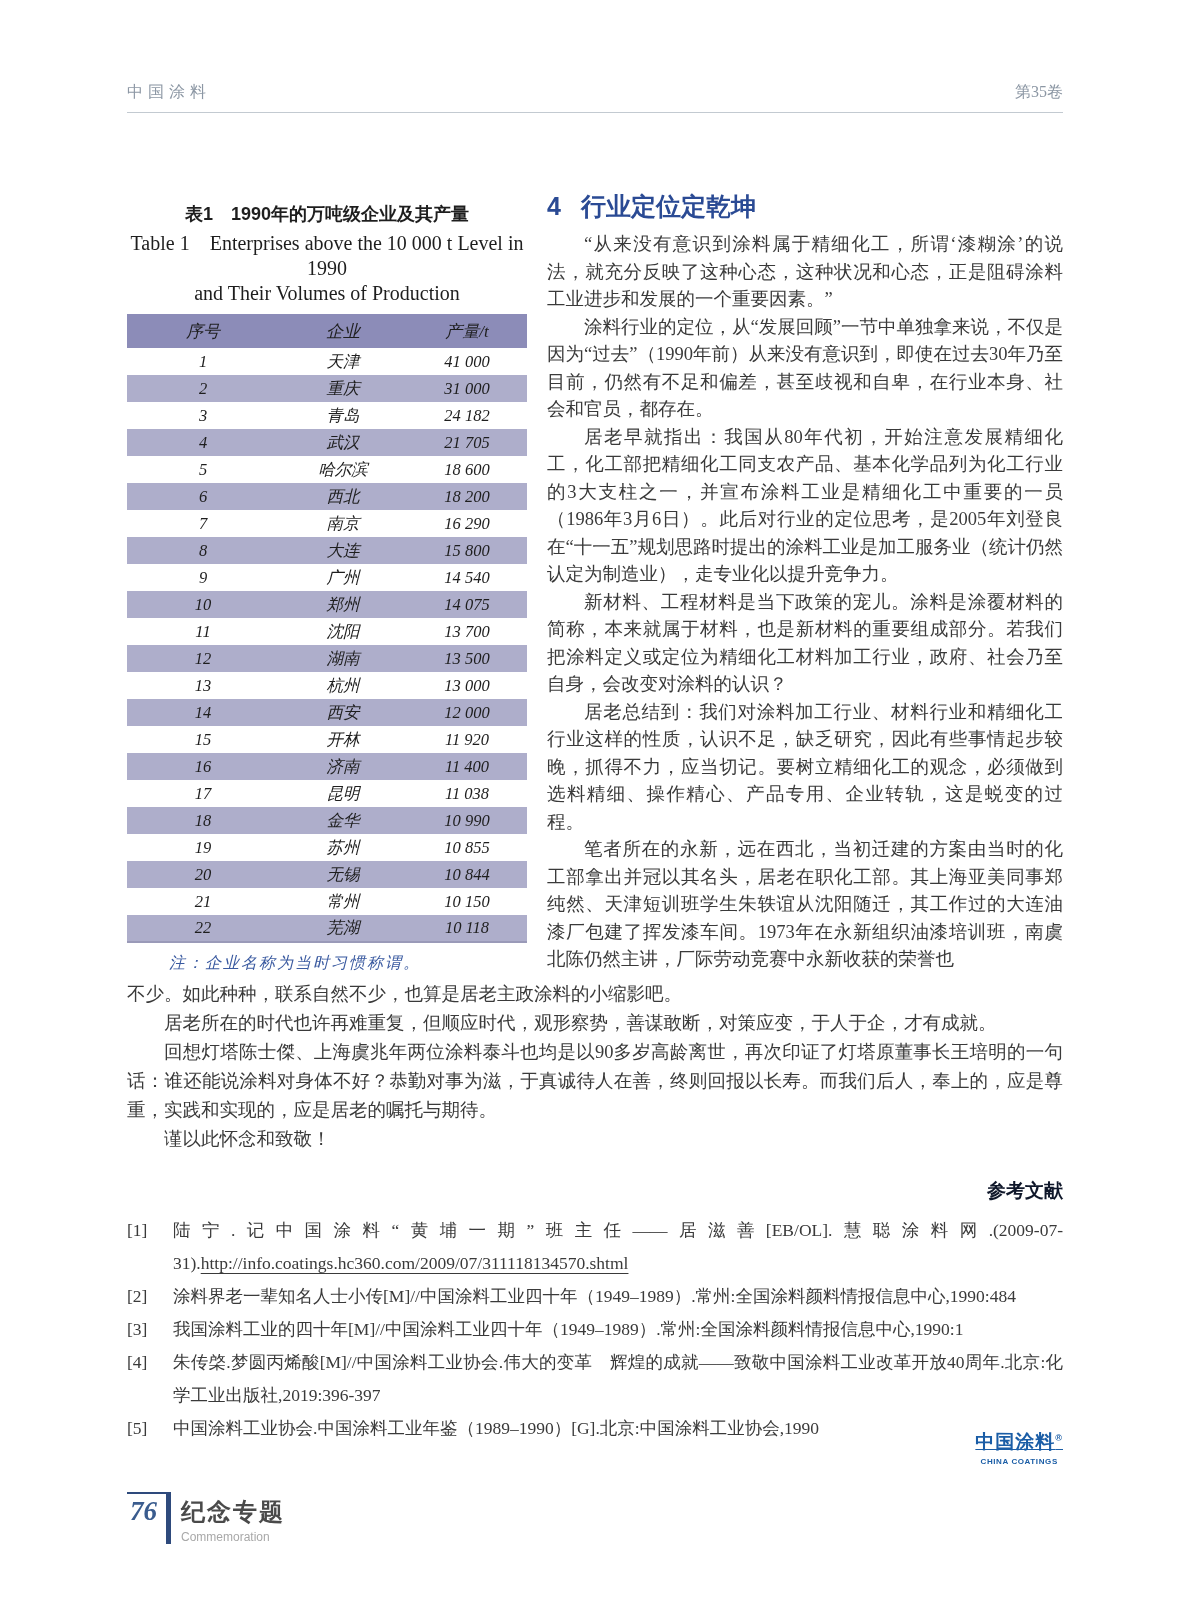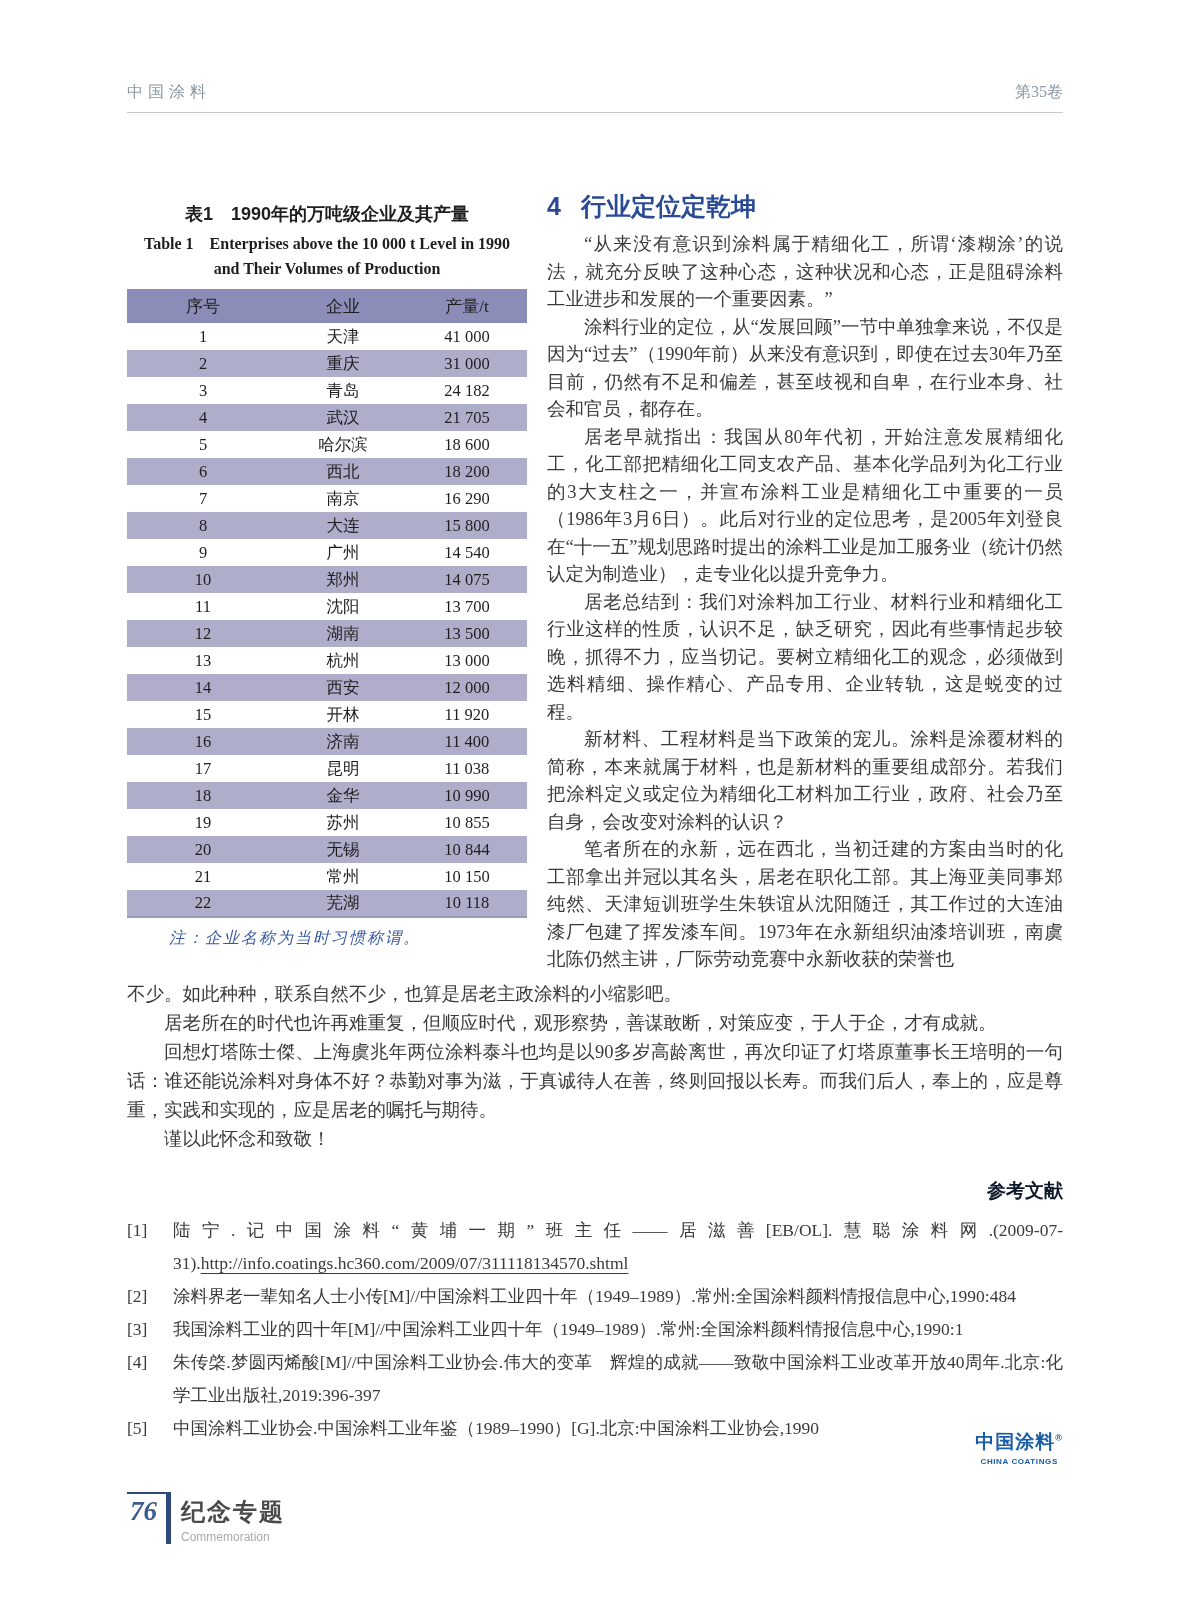--- a/index.html
+++ b/index.html
@@ -19,25 +19,25 @@
   .content { position:absolute; top:190px; left:127px; width:936px; }
   .columns { display:flex; gap:20px; align-items:flex-start; }
   .left-col { width:400px; flex:none; }
   .right-col { flex:1; }
 
   .caption-zh {
     text-align:center; font-family:"Liberation Sans","DejaVu Sans",sans-serif;
     font-weight:bold; font-size:18px; color:#1e1e1e; margin-top:12px;
   }
   .caption-en {
-    text-align:center; font-weight:bold; font-size:16px; color:#1e1e1e;
+    text-align:center; font-weight:normal; font-size:20px; color:#1e1e1e;
     line-height:25px; margin-top:5px;
   }
   table.prod { width:100%; border-collapse:collapse; table-layout:fixed; margin-top:8px;
-    border-bottom:2px solid #9a9ab8; }
+    border-bottom:2px solid #9a9ab8;font-style:italic; }
   table.prod th {
     background:#8c8cb8; height:34px; font-weight:normal; font-size:17px;
     color:#1e1e1e; text-align:center;
   }
   table.prod td { height:27px; text-align:center; font-size:16.5px; color:#1e1e1e; }
   table.prod tr.alt td { background:#aeaecb; }
   table.prod th:nth-child(1), table.prod td:nth-child(1){ width:38%; }
   table.prod th:nth-child(2), table.prod td:nth-child(2){ width:32%; }
   table.prod th:nth-child(3), table.prod td:nth-child(3){ width:30%; }
   .table-note {
@@ -65,21 +65,21 @@
   .refs { margin-top:10px; }
   .ref-item { display:flex; font-size:17.5px; line-height:33px; }
   .ref-num { width:46px; flex:none; }
   .ref-body { flex:1; text-align:justify; }
   .ref-url { text-decoration:underline; text-underline-offset:4px; }
 
   .logo-wrap { display:flex; justify-content:flex-end; margin-top:-16px; }
   .logo { text-align:center; }
   .logo-zh {
     font-family:"Liberation Sans","DejaVu Sans",sans-serif; font-weight:bold;
-    font-size:19px; color:#1a5da6; letter-spacing:1px;
+    font-size:19px; color:#1a5da6; letter-spacing:1px;text-decoration:underline;
   }
   .logo-zh sup { font-size:9px; }
   .logo-en {
     font-family:"Liberation Sans","DejaVu Sans",sans-serif; font-weight:bold;
     font-size:8px; color:#1a5da6; letter-spacing:0.6px; margin-top:2px;
   }
 
   .page-footer { position:absolute; left:127px; top:1492px; display:flex; }
   .footer-num {
     font-style:italic; font-weight:bold; font-size:27px; color:#3a5c8e;
@@ -233,22 +233,22 @@
 
     <div class="right-col">
       <div class="sec-head">
         <span>4</span>
         <span>行业定位定乾坤</span>
       </div>
       <div>
           <p class="body-p">“从来没有意识到涂料属于精细化工，所谓‘漆糊涂’的说法，就充分反映了这种心态，这种状况和心态，正是阻碍涂料工业进步和发展的一个重要因素。”</p>
           <p class="body-p">涂料行业的定位，从“发展回顾”一节中单独拿来说，不仅是因为“过去”（1990年前）从来没有意识到，即使在过去30年乃至目前，仍然有不足和偏差，甚至歧视和自卑，在行业本身、社会和官员，都存在。</p>
           <p class="body-p">居老早就指出：我国从80年代初，开始注意发展精细化工，化工部把精细化工同支农产品、基本化学品列为化工行业的3大支柱之一，并宣布涂料工业是精细化工中重要的一员（1986年3月6日）。此后对行业的定位思考，是2005年刘登良在“十一五”规划思路时提出的涂料工业是加工服务业（统计仍然认定为制造业），走专业化以提升竞争力。</p>
+          <p class="body-p">新材料、工程材料是当下政策的宠儿。涂料是涂覆材料的简称，本来就属于材料，也是新材料的重要组成部分。若我们把涂料定义或定位为精细化工材料加工行业，政府、社会乃至自身，会改变对涂料的认识？</p>
           <p class="body-p">居老总结到：我们对涂料加工行业、材料行业和精细化工行业这样的性质，认识不足，缺乏研究，因此有些事情起步较晚，抓得不力，应当切记。要树立精细化工的观念，必须做到选料精细、操作精心、产品专用、企业转轨，这是蜕变的过程。</p>
-          <p class="body-p">新材料、工程材料是当下政策的宠儿。涂料是涂覆材料的简称，本来就属于材料，也是新材料的重要组成部分。若我们把涂料定义或定位为精细化工材料加工行业，政府、社会乃至自身，会改变对涂料的认识？</p>
           <p class="body-p">笔者所在的永新，远在西北，当初迁建的方案由当时的化工部拿出并冠以其名头，居老在职化工部。其上海亚美同事郑纯然、天津短训班学生朱轶谊从沈阳随迁，其工作过的大连油漆厂包建了挥发漆车间。1973年在永新组织油漆培训班，南虞北陈仍然主讲，厂际劳动竞赛中永新收获的荣誉也</p>
         </div>
     </div>
   </div>
 
   <div class="fulltext">
       <p class="body-p no-indent">不少。如此种种，联系自然不少，也算是居老主政涂料的小缩影吧。</p>
       <p class="body-p">居老所在的时代也许再难重复，但顺应时代，观形察势，善谋敢断，对策应变，于人于企，才有成就。</p>
       <p class="body-p">回想灯塔陈士傑、上海虞兆年两位涂料泰斗也均是以90多岁高龄离世，再次印证了灯塔原董事长王培明的一句话：谁还能说涂料对身体不好？恭勤对事为滋，于真诚待人在善，终则回报以长寿。而我们后人，奉上的，应是尊重，实践和实现的，应是居老的嘱托与期待。</p>
       <p class="body-p">谨以此怀念和致敬！</p>

